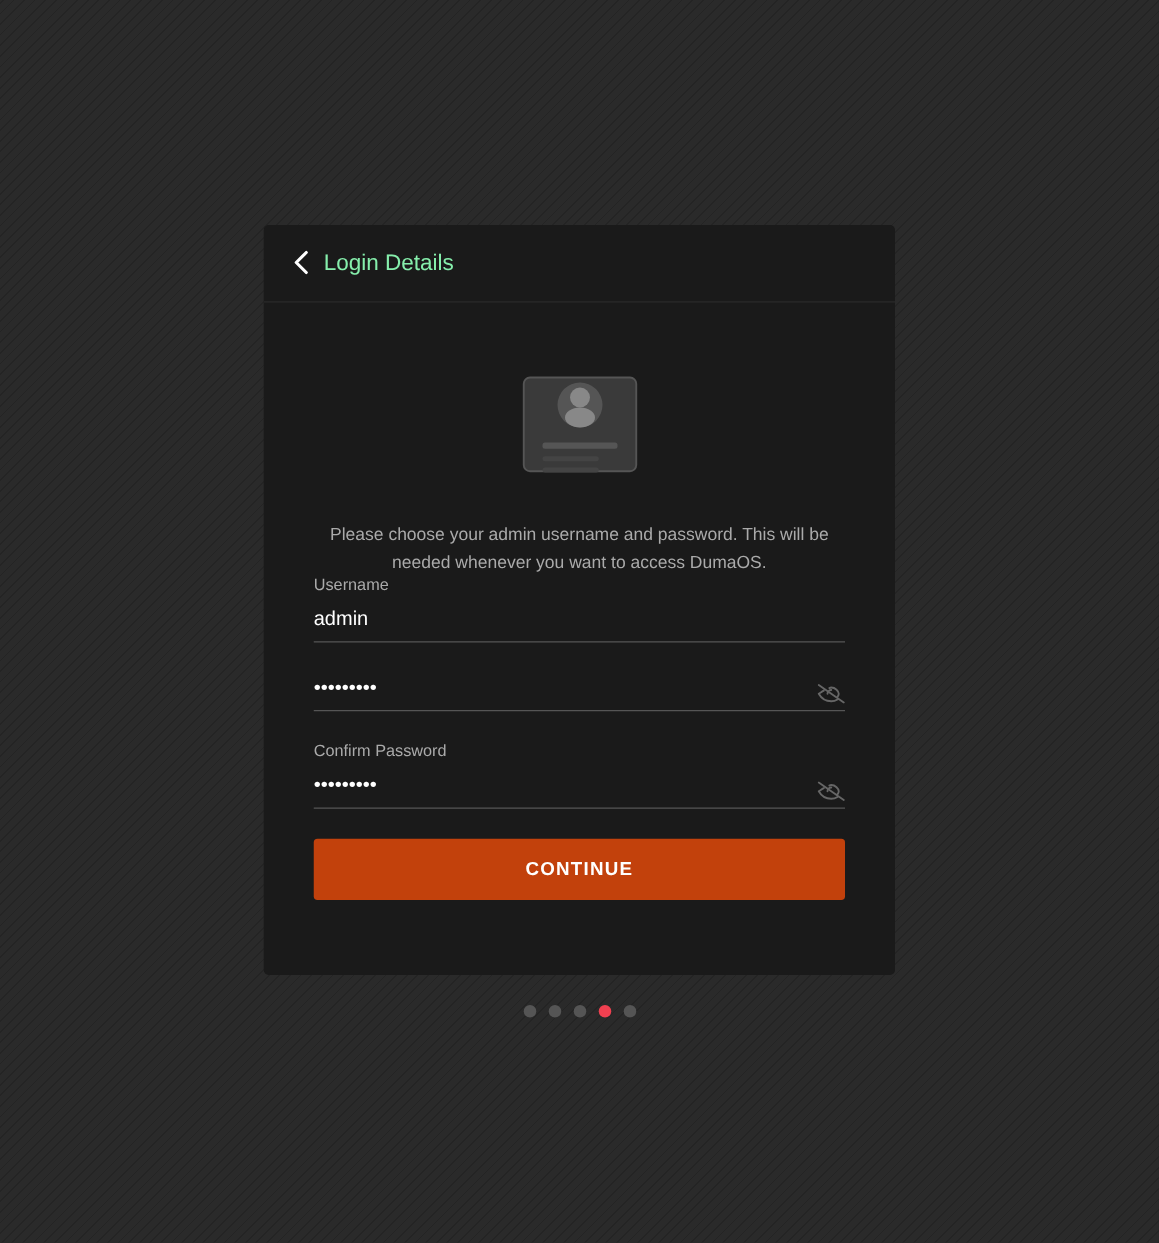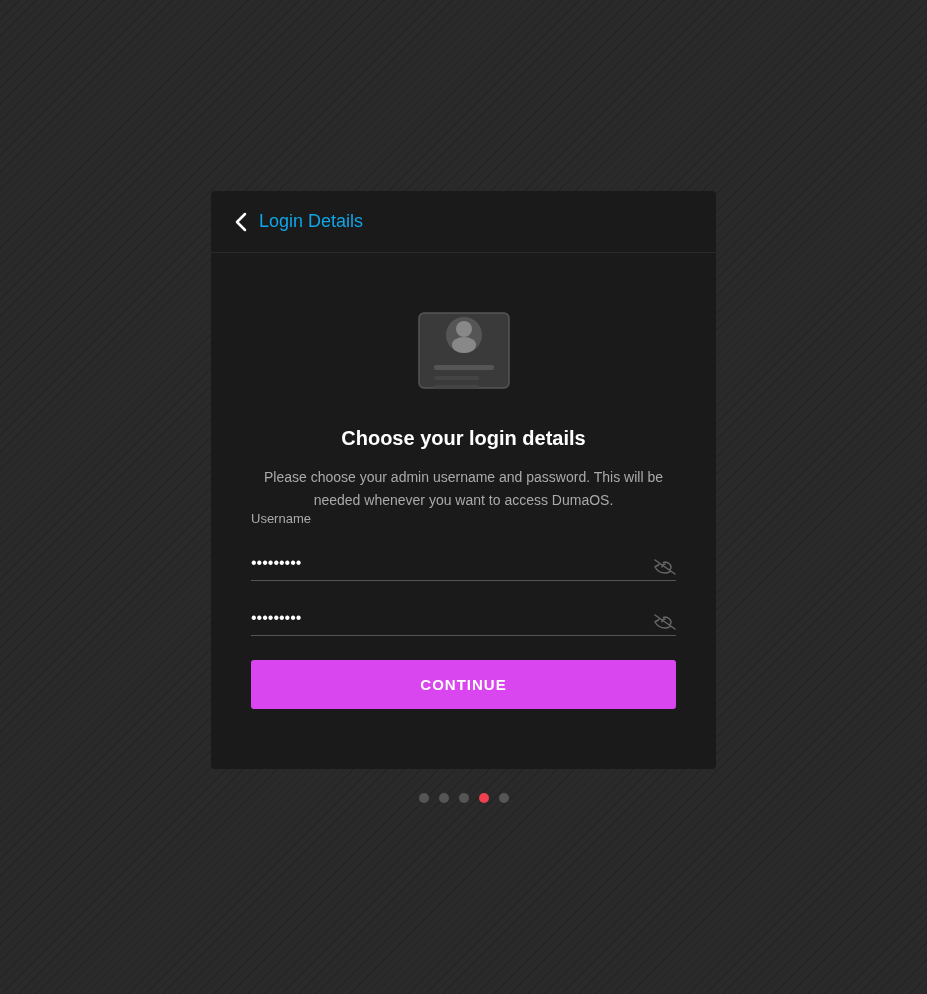--- a/index.html
+++ b/index.html
@@ -43,21 +43,21 @@
       color: #ffffff;
       cursor: pointer;
       font-size: 18px;
       margin-right: 12px;
       padding: 0;
       display: flex;
       align-items: center;
     }
 
     .modal-title {
-      color: #0ea5e9;
+      color: #86efac;
       font-size: 18px;
       font-weight: 400;
     }
 
     .modal-body {
       padding: 30px 40px;
     }
 
     .icon-container {
       display: flex;
@@ -123,21 +123,21 @@
       background: none;
       border: none;
       padding: 0;
       display: flex;
       align-items: center;
     }
 
     .continue-btn {
       display: block;
       width: 100%;
-      background-color: #d946ef;
+      background-color: #c2410c;
       color: #ffffff;
       border: none;
       padding: 16px;
       font-size: 15px;
       font-weight: 700;
       letter-spacing: 1px;
       cursor: pointer;
       border-radius: 3px;
       text-align: center;
       margin-top: 10px;
@@ -187,38 +187,39 @@
 
           <ellipse cx="60" cy="62" rx="12" ry="8" fill="#888888"></ellipse>
 
           <rect x="30" y="82" width="60" height="5" rx="2" fill="#555555"></rect>
           <rect x="30" y="93" width="45" height="4" rx="2" fill="#444444"></rect>
           <rect x="30" y="102" width="45" height="4" rx="2" fill="#444444"></rect>
         </svg>
       </div>
     </div>
 
-    <h2 class="heading">Choose your login details</h2>
     <p class="description">Please choose your admin username and password. This will be needed whenever you want to access DumaOS.</p>
 
     <div class="form-group">
       <label class="form-label">Username</label>
+      <input class="form-input" type="text" value="admin" style="">
     </div>
 
     <div class="form-group">
       <input class="form-input" type="password" value="password1" style="">
       <button class="eye-icon">
         <svg width="22" height="16" viewBox="0 0 22 16" fill="none" xmlns="http://www.w3.org/2000/svg">
           <path d="M1 1L21 15M9.5 3.5C10 3.2 10.5 3 11 3C14.3 3 17 6.1 17 8C17 8.8 16.6 9.7 16 10.5M5 5.5C3.2 6.6 2 7.4 1 8C2.9 11.4 6.7 14 11 14C12.8 14 14.5 13.5 16 12.6" stroke="#666666" stroke-width="1.5" stroke-linecap="round"></path>
           <path d="M8 8C8 6.3 9.3 5 11 5" stroke="#666666" stroke-width="1.5" stroke-linecap="round"></path>
         </svg>
       </button>
     </div>
 
     <div class="form-group">
+      <label class="form-label">Confirm Password</label>
       <input class="form-input" type="password" value="password1" style="">
       <button class="eye-icon">
         <svg width="22" height="16" viewBox="0 0 22 16" fill="none" xmlns="http://www.w3.org/2000/svg">
           <path d="M1 1L21 15M9.5 3.5C10 3.2 10.5 3 11 3C14.3 3 17 6.1 17 8C17 8.8 16.6 9.7 16 10.5M5 5.5C3.2 6.6 2 7.4 1 8C2.9 11.4 6.7 14 11 14C12.8 14 14.5 13.5 16 12.6" stroke="#666666" stroke-width="1.5" stroke-linecap="round"></path>
           <path d="M8 8C8 6.3 9.3 5 11 5" stroke="#666666" stroke-width="1.5" stroke-linecap="round"></path>
         </svg>
       </button>
     </div>
 
     <button class="continue-btn">CONTINUE</button>

